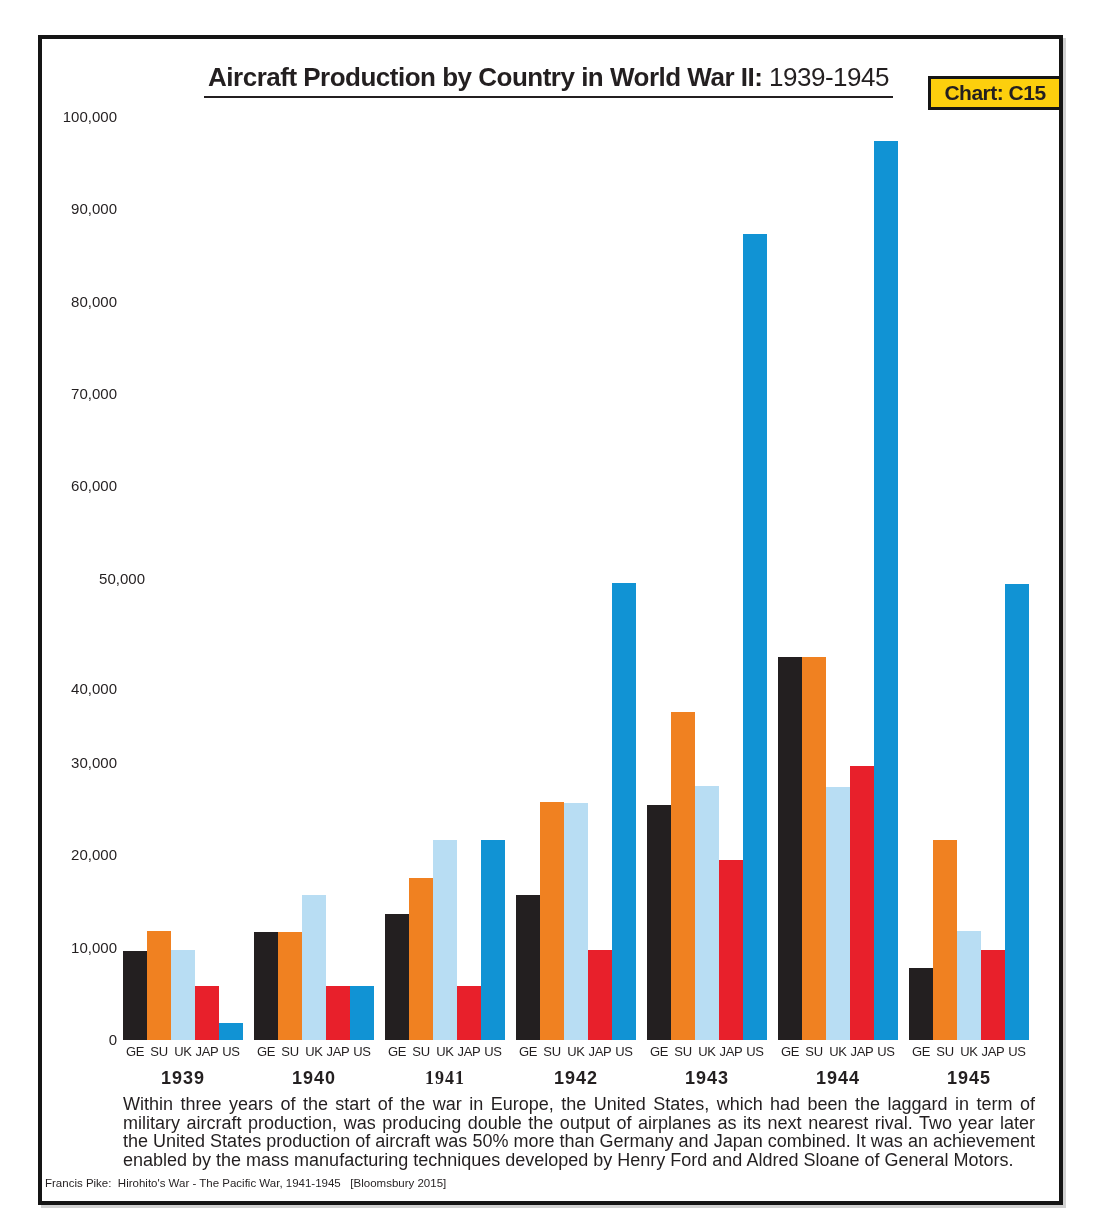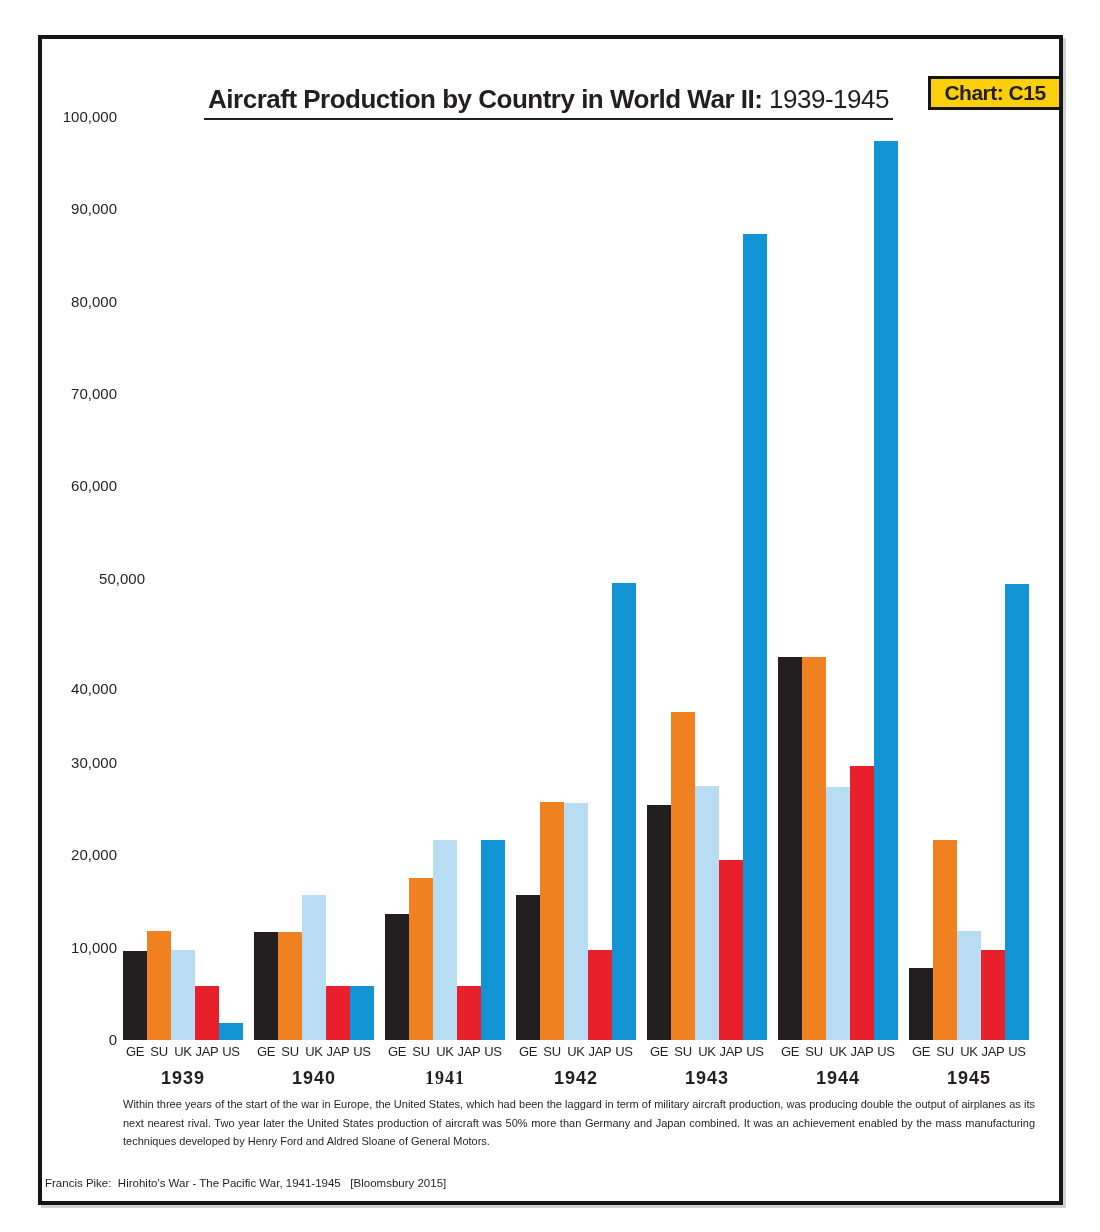--- a/index.html
+++ b/index.html
@@ -19,21 +19,20 @@
     box-shadow:3px 3px 0 rgba(0,0,0,0.18);
     background:#ffffff;
   }
   .title{
     position:absolute;
     left:38px;top:62px;width:1021px;
     text-align:center;
     font-size:26px;
     letter-spacing:-0.5px;
     white-space:nowrap;
-    margin-top:22px;
   }
   .title .inner{
     display:inline-block;
     border-bottom:2px solid #231f20;
     padding:0 4px 3px 4px;
   }
   .title .main{font-weight:bold;}
   .title .years{font-weight:normal;}
   .badge{
     position:absolute;
@@ -84,21 +83,21 @@
     flex:0 0 auto;
   }
   .legend-text{
     font-size:17px;
     white-space:nowrap;
   }
   .caption{
     position:absolute;
     left:123px;top:1095px;
     width:912px;
-    font-size:11px;
+    font-size:18px;
     line-height:18.5px;
     text-align:justify;
   }
   .source{
     position:absolute;
     left:45px;top:1177px;
     font-size:11.5px;
     white-space:pre;
   }
 </style>

